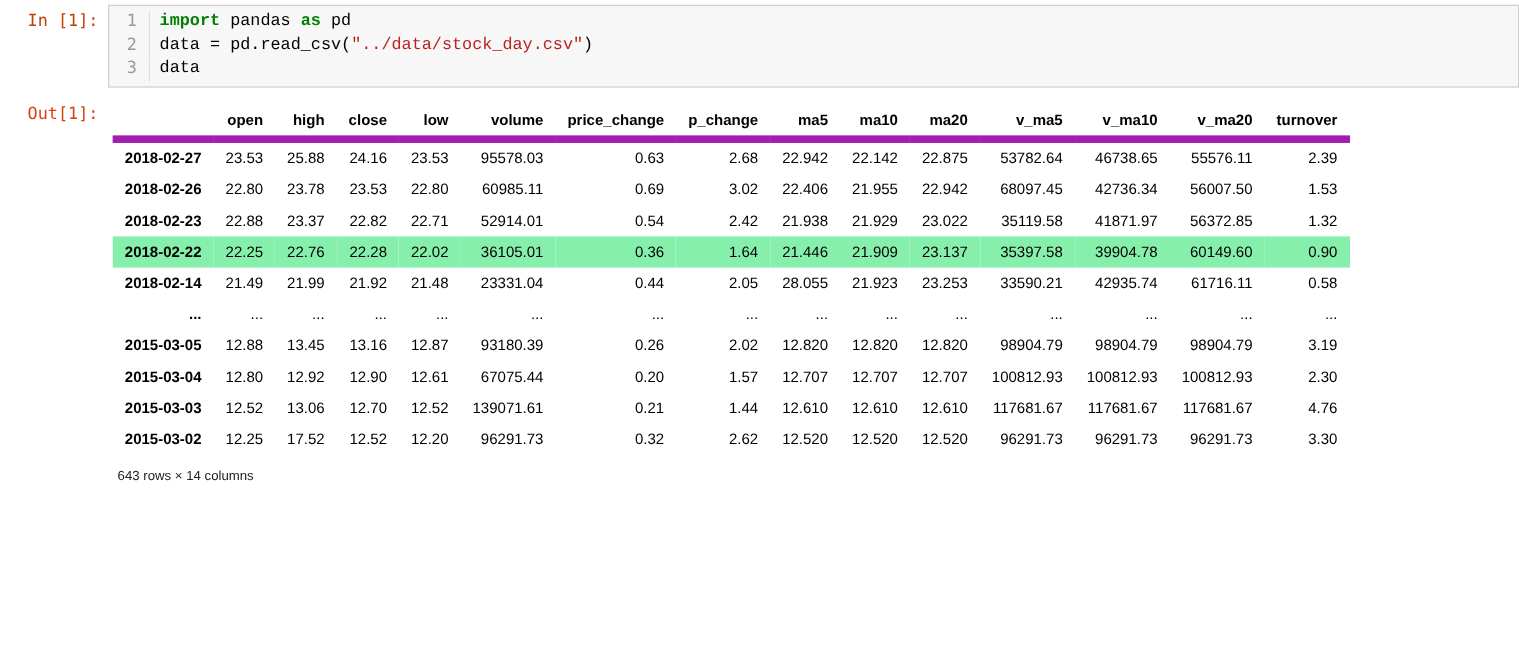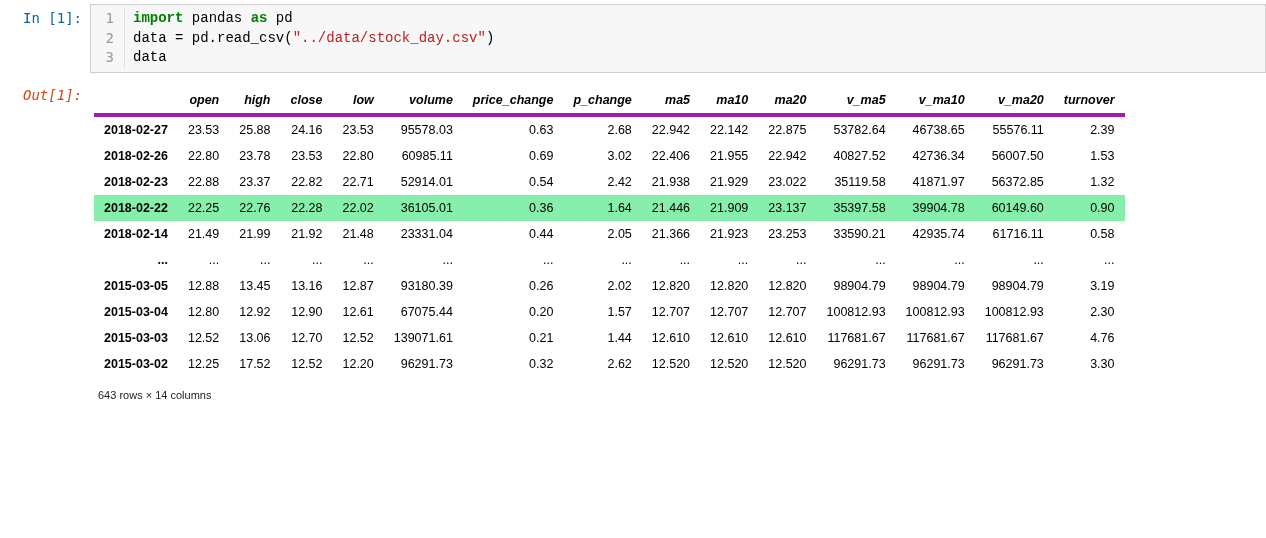--- a/index.html
+++ b/index.html
@@ -12,22 +12,22 @@
       color: #000;
     }
     .cell { display: flex; padding: 4px 0; }
     .prompt {
       min-width: 90px;
       text-align: right;
       padding: 6px 8px 0 0;
       font-family: monospace;
       font-size: 14px;
     }
-    .prompt-in { color: #0369a1; }
-    .prompt-out { color: #D84315; font-style: italic; }
+    .prompt-in { color: #c2410c; }
+    .prompt-out { color: #D84315; }
     .code-area {
       flex: 1;
       background: #f7f7f7;
       border: 1px solid #cfcfcf;
       padding: 4px 0;
       font-family: "DejaVu Sans Mono", Consolas, monospace;
       font-size: 14px;
       line-height: 1.4;
     }
     .code-line { display: flex; }
@@ -50,22 +50,21 @@
       font-size: 12.5px;
       color: #000;
     }
     table.dataframe th, table.dataframe td {
       text-align: right;
       padding: 6px 10px;
       border: none;
     }
     table.dataframe thead th {
       font-weight: bold;
-      border-bottom: 4px solid #a21caf;
-      font-style: italic;
+      border-bottom: 6px solid #a21caf;
     }
     table.dataframe tbody th {
       font-weight: bold;
     }
     tr.highlighted { background: #86efac; }
     .summary { padding: 12px 4px 4px; font-size: 11px; color: #222; }
   </style>
 </head>
 <body>
 
@@ -133,21 +132,21 @@
             <td>22.80</td>
             <td>23.78</td>
             <td>23.53</td>
             <td>22.80</td>
             <td>60985.11</td>
             <td>0.69</td>
             <td>3.02</td>
             <td>22.406</td>
             <td>21.955</td>
             <td>22.942</td>
-            <td>40827.52</td>
+            <td>68097.45</td>
             <td>42736.34</td>
             <td>56007.50</td>
             <td>1.53</td>
           </tr>
           <tr>
             <th>2018-02-23</th>
             <td>22.88</td>
             <td>23.37</td>
             <td>22.82</td>
             <td>22.71</td>
@@ -181,21 +180,21 @@
           </tr>
           <tr>
             <th>2018-02-14</th>
             <td>21.49</td>
             <td>21.99</td>
             <td>21.92</td>
             <td>21.48</td>
             <td>23331.04</td>
             <td>0.44</td>
             <td>2.05</td>
-            <td>21.366</td>
+            <td>28.055</td>
             <td>21.923</td>
             <td>23.253</td>
             <td>33590.21</td>
             <td>42935.74</td>
             <td>61716.11</td>
             <td>0.58</td>
           </tr>
           <tr>
             <th>...</th>
             <td>...</td>

